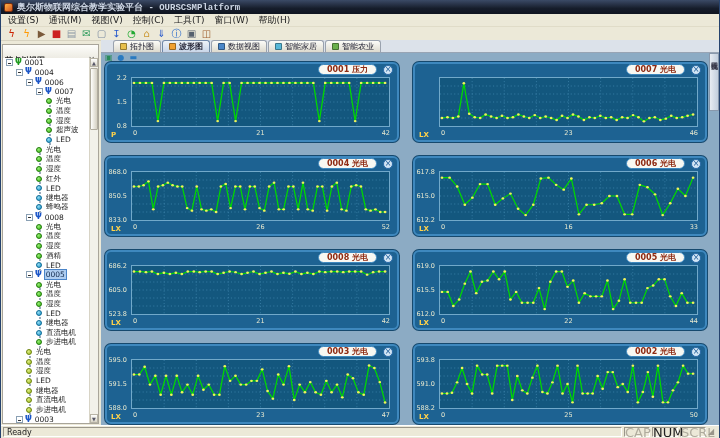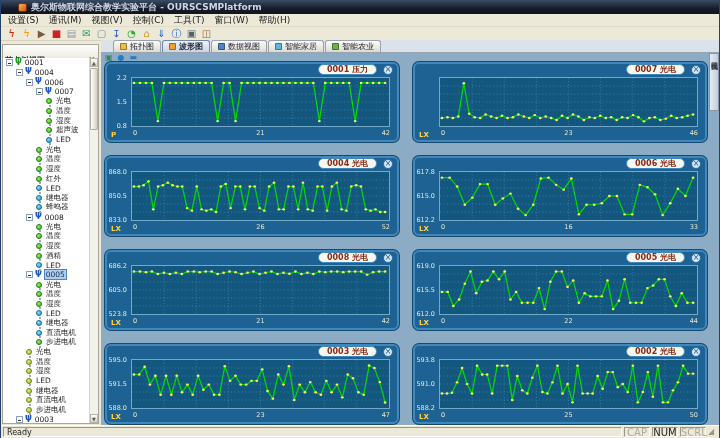--- a/index.html
+++ b/index.html
@@ -1,21 +1,21 @@
 <!DOCTYPE html>
 <html><head>
 <meta charset="utf-8">
 <style>
   html,body{margin:0;padding:0;background:#555;}
   *{box-sizing:border-box;}
   .window{position:relative;width:720px;height:438px;background:#ece9d8;overflow:hidden;
     font-family:"DejaVu Sans","Liberation Sans",sans-serif;border-left:1px solid #26436e;border-right:1px solid #26436e;}
   
   .titlebar{position:absolute;left:0;top:0;right:0;height:14px;
-    background:linear-gradient(#3b4a66,#161d2b 60%,#0e1420);display:flex;align-items:center;padding:0 17px;}
+    background:linear-gradient(#3b4a66,#161d2b 60%,#0e1420);display:flex;align-items:center;padding:0 3px;font-family:Liberation Mono, monospace;}
   .app-icon{width:9px;height:9px;border-radius:2px;background:linear-gradient(135deg,#ffb347,#d3541e);border:1px solid #7a2f10;margin-right:4px;flex:0 0 auto;}
   .title-text{font-size:9px;color:#cdd6e4;font-weight:bold;white-space:nowrap;}
   
   .menubar{position:absolute;left:0;top:14px;right:0;height:13px;background:#ece9d8;display:flex;align-items:center;padding-left:2px;border-bottom:1px solid #e0dcc8;}
   .menu-item{font-size:9px;color:#222;padding:0 5px;line-height:13px;cursor:default;}
   
   .toolbar{position:absolute;left:0;top:27px;right:0;height:14px;background:#ece9d8;border-bottom:1px solid #d6d2c0;display:flex;align-items:center;padding-left:3px;}
   .tb-icon{font-size:10px;line-height:12px;width:15px;text-align:center;cursor:default;}
   
   .tree-panel{position:absolute;left:1px;top:44px;width:97px;bottom:14px;background:#fff;border:1px solid #a9a59a;}
@@ -63,21 +63,21 @@
   .plot svg{position:absolute;left:0;top:0;width:100%;height:100%;}
   .ylabels{position:absolute;left:0;width:22px;top:13px;bottom:13px;}
   .ylabels span{position:absolute;right:2px;font-size:6.5px;color:#e9ead0;white-space:nowrap;}
   .ylabels .yt0{top:-3px;} .ylabels .yt1{top:50%;margin-top:-4px;} .ylabels .yt2{bottom:-3px;}
   .xlabels{position:absolute;left:24px;right:7px;bottom:1px;height:10px;font-size:6.5px;color:#e9ead0;}
   .xlabels .xt0{position:absolute;left:2px;} .xlabels .xt1{position:absolute;left:50%;transform:translateX(-50%);} .xlabels .xt2{position:absolute;right:0;}
   .unit-label{position:absolute;left:4px;bottom:1px;font-size:7px;font-weight:bold;color:#ffd24a;}
   
   .statusbar{position:absolute;left:0;bottom:0;right:0;height:13px;background:#ece9d8;border-top:1px solid #fff;display:flex;align-items:center;padding:1px 2px;}
   .status-left{flex:1;height:10px;border:1px solid;border-color:#9a968a #fff #fff #9a968a;font-size:8px;color:#222;line-height:9px;padding-left:3px;margin-right:2px;}
-  .status-cell{width:26px;height:10px;border:1px solid;border-color:#9a968a #fff #fff #9a968a;font-size:10px;text-align:center;line-height:9px;color:#b0ac9e;margin-right:2px;}
+  .status-cell{width:26px;height:10px;border:1px solid;border-color:#9a968a #fff #fff #9a968a;font-size:13px;text-align:center;line-height:9px;color:#b0ac9e;margin-right:2px;}
   .status-cell.on{color:#222;}
   .grip{width:9px;height:10px;color:#9a968a;font-size:8px;line-height:10px;}
 </style>
 </head>
 <body>
 
 <div class="window">
   <div class="titlebar">
     <span class="app-icon"></span>
     <span class="title-text">奥尔斯物联网综合教学实验平台 - OURSCSMPlatform</span>

